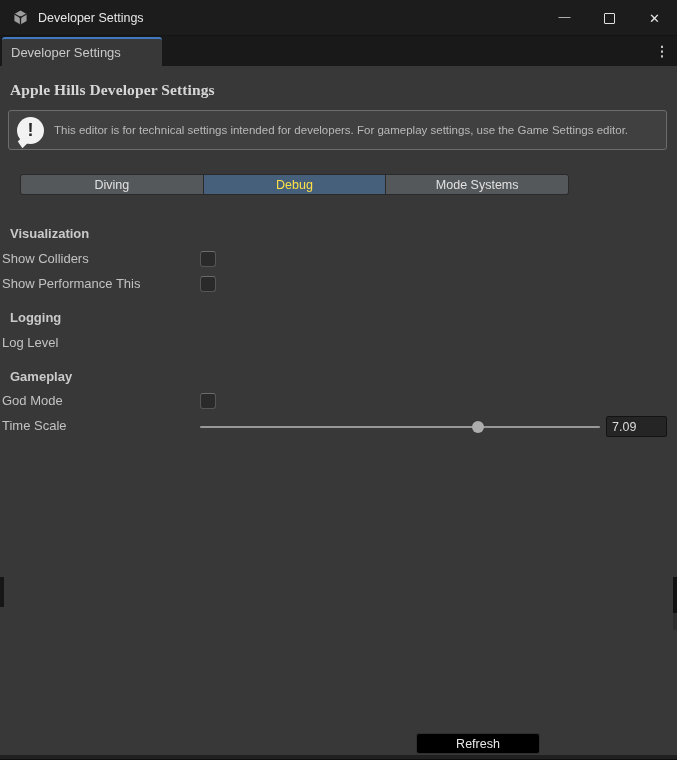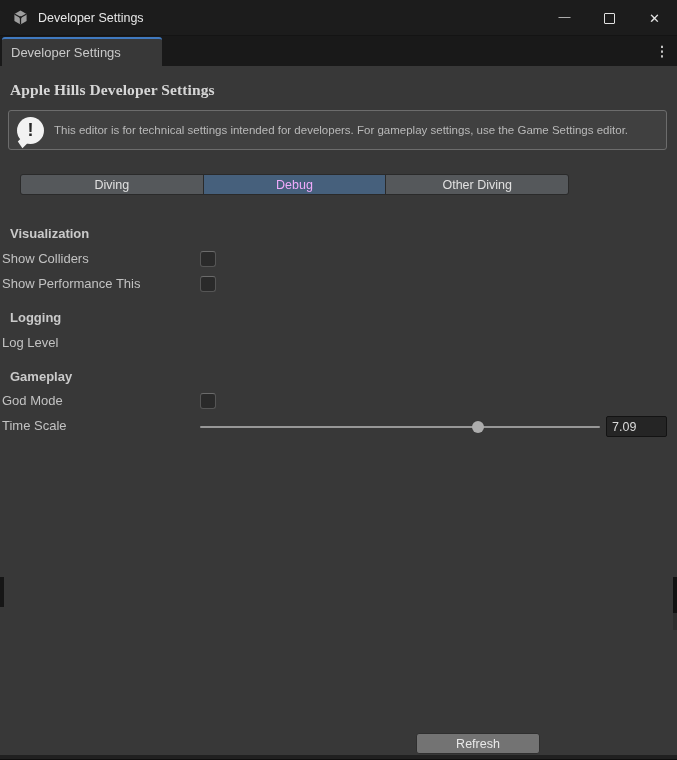--- a/index.html
+++ b/index.html
@@ -67,21 +67,21 @@
     display:flex; background:#2A2A2A; border:1px solid #2A2A2A; border-radius:3px;
     box-sizing:border-box;
   }
   .seg {
     flex:1 1 0; display:flex; align-items:center; justify-content:center;
     background:#55585B; color:#E0E0E0; font-size:12.5px; margin-right:1px;
     border:none; cursor:default;
   }
   .seg:first-child { border-radius:2px 0 0 2px; }
   .seg:last-child { border-radius:0 2px 2px 0; margin-right:0; }
-  .seg.selected { background:#46607C; color:#f0abfc; }
+  .seg.selected { background:#46607C; color:#fde047; }
   
   .section-title { position:absolute; left:10px; font-size:13px; font-weight:bold; color:#CACACA; }
   .row-label { position:absolute; left:2px; font-size:13px; color:#C2C2C2; }
   .checkbox {
     position:absolute; left:200px; width:14px; height:14px;
     background:#2A2A2A; border:1px solid #555;
     border-top-color:#6B6B6B; border-radius:3px; box-sizing:content-box;
   }
   .dropdown {
     position:absolute; left:200px; top:266px; width:467px; height:20px;
@@ -104,21 +104,21 @@
   }
   .float-field {
     position:absolute; left:606px; top:350px; width:61px; height:21px;
     background:#252525; border:1px solid #131313; border-radius:2px;
     color:#DADADA; font-size:12.5px; padding:0 5px; box-sizing:border-box;
     font-family:"Liberation Sans", sans-serif; outline:none;
   }
   
   .btn {
     position:absolute; top:667px; height:21px;
-    background:#737373; border:1px solid #2F2F2F; border-radius:3px;
+    background:#000000; border:1px solid #2F2F2F; border-radius:3px;
     color:#E8E8E8; font-size:12.5px; display:flex; align-items:center; justify-content:center;
     box-sizing:border-box; cursor:default;
   }
   .btn-refresh { left:416px; width:124px; }
   .btn-saveall { left:545px; width:123px; }
   .bottom-strip {
     position:absolute; left:0; right:0; bottom:0; height:5px;
     background:#202020; border-bottom:1px solid #0E0E0E; box-sizing:border-box;
   }
   
@@ -166,21 +166,21 @@
     <div class="page-heading">Apple Hills Developer Settings</div>
 
     <div class="infobox">
       <div class="info-icon">!</div>
       <div class="info-text">This editor is for technical settings intended for developers. For gameplay settings, use the Game Settings editor.</div>
     </div>
 
     <div class="seg-row">
       <button class="seg">Diving</button>
       <button class="seg selected">Debug</button>
-      <button class="seg">Other Diving</button>
+      <button class="seg">Mode Systems</button>
     </div>
 
     <div class="section-title" style="top:160px">Visualization</div>
     <div class="row-label" style="top:185px">Show Colliders</div>
     <div class="checkbox" style="top:185px"></div>
     <div class="row-label" style="top:210px">Show Performance This</div>
     <div class="checkbox" style="top:210px"></div>
 
     <div class="section-title" style="top:244px">Logging</div>
     <div class="row-label" style="top:269px">Log Level</div>

